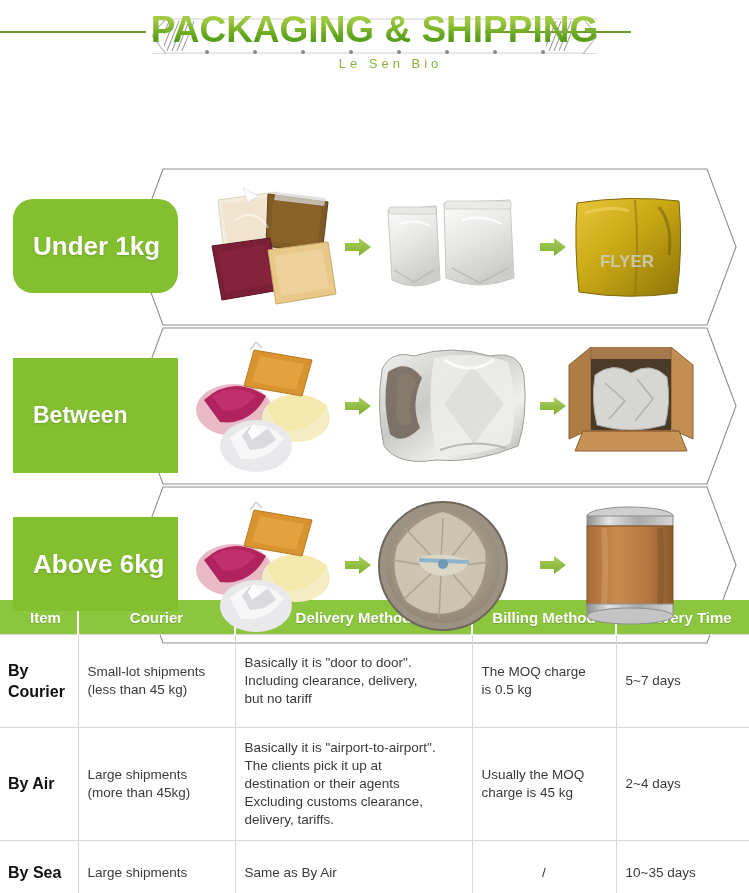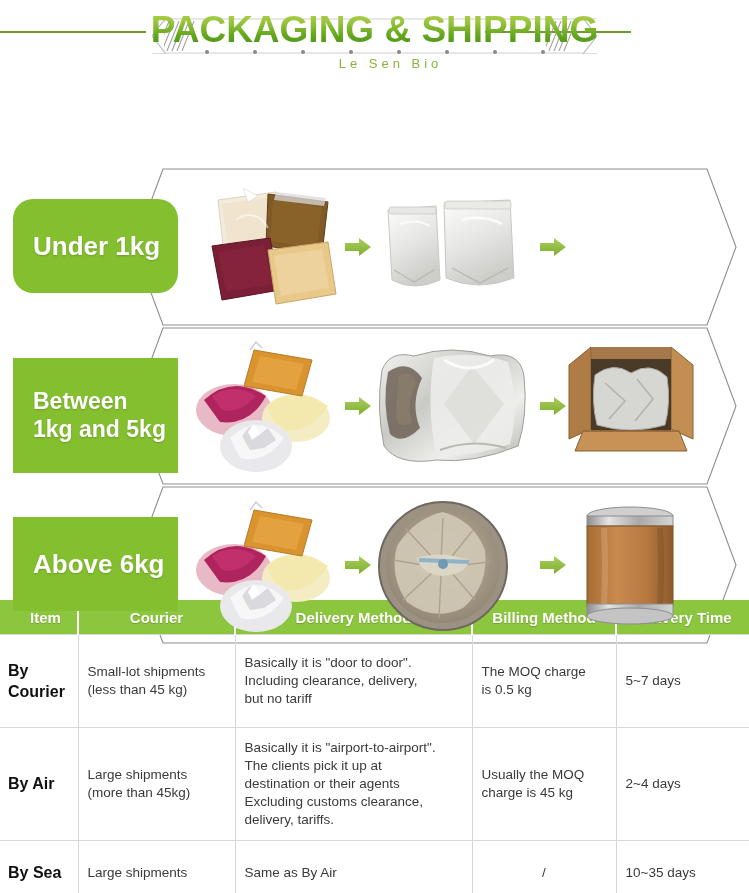--- a/index.html
+++ b/index.html
@@ -287,30 +287,40 @@
       </g>
     </svg>
   </div>
 
   <div class="arrow" style="left:540px;top:152px;">
     <svg width="26" height="18" viewBox="0 0 26 18">
       <polygon points="0,5 14,5 14,0 26,9 14,18 14,13 0,13" fill="url(#gArrow)"></polygon>
     </svg>
   </div>
 
+  <div class="stage" style="left:573px;top:109px;width:112px;height:105px;">
+    <svg width="112" height="105" viewBox="0 0 112 105">
+      <g>
+        <path d="M4 8 Q56 0 106 6 Q110 54 104 98 Q56 105 6 97 Q1 52 4 8 Z" fill="url(#gGold)" stroke="#7d6708" stroke-width="1"></path>
+        <path d="M62 5 Q66 50 62 99" stroke="#8c7410" stroke-width="2" fill="none" opacity="0.6"></path>
+        <path d="M12 18 Q40 10 56 16" stroke="#f0d667" stroke-width="3" fill="none" opacity="0.6"></path>
+        <path d="M86 12 Q100 30 96 60" stroke="#6d5a06" stroke-width="3" fill="none" opacity="0.5"></path>
+        <text x="54" y="72" font-family="Liberation Sans, sans-serif" font-size="17" font-weight="bold" fill="#cfcfc0" opacity="0.85" text-anchor="middle">FLYER</text>
+      </g>
+    </svg>
+  </div>
 
   <div class="panel" style="top:241px;height:158px;">
     <svg class="panel-svg" width="604" height="158" viewBox="0 0 604 158">
       <polygon points="30,1 574,1 603,79 574,157 30,157 1,79" fill="#ffffff" stroke="#8d8d8d" stroke-width="1.1"></polygon>
     </svg>
   </div>
   <div class="panel-label l2">
     <span>
       <span>Between</span><br>
-      <span>1kg and 5kg</span>
     </span>
   </div>
 
   <div class="stage" style="left:190px;top:252px;width:142px;height:136px;">
     <svg width="142" height="136" viewBox="0 0 142 136">
       <g>
         <ellipse cx="44" cy="72" rx="38" ry="26" fill="#e8b9c6"></ellipse>
         <path d="M14 62 Q42 36 76 58 Q60 88 30 84 Z" fill="#b0245e"></path>
         <path d="M22 58 Q44 44 66 58 Q50 76 32 72 Z" fill="#c4336f" opacity="0.85"></path>
         <ellipse cx="106" cy="80" rx="34" ry="24" fill="#f4edc4"></ellipse>

